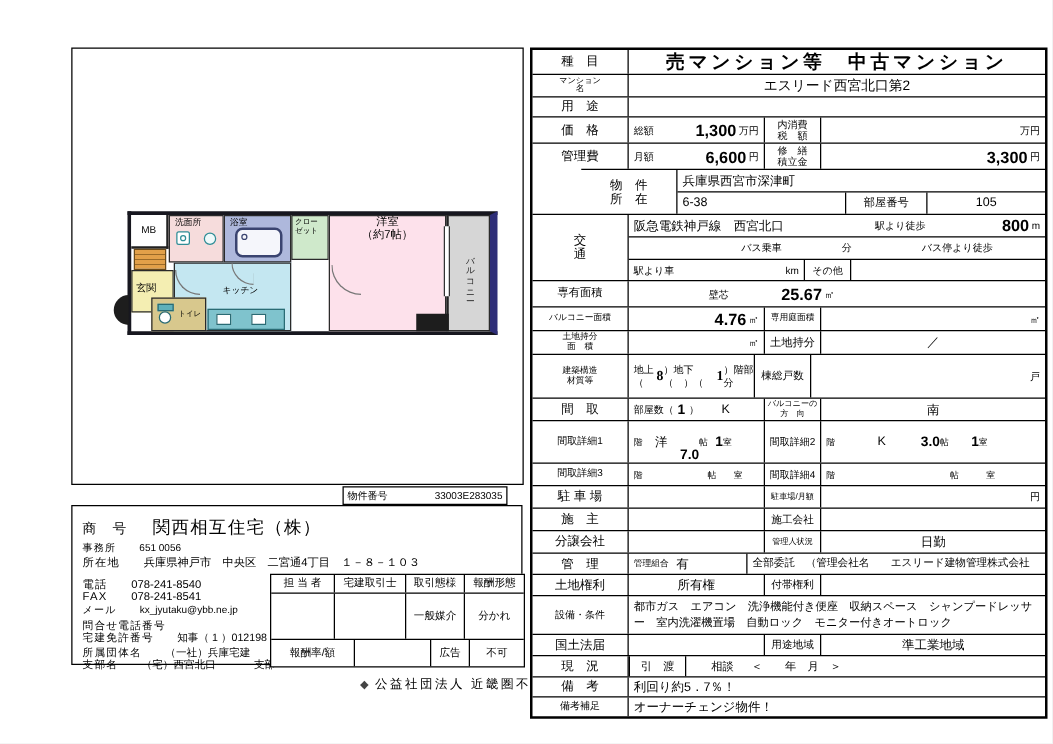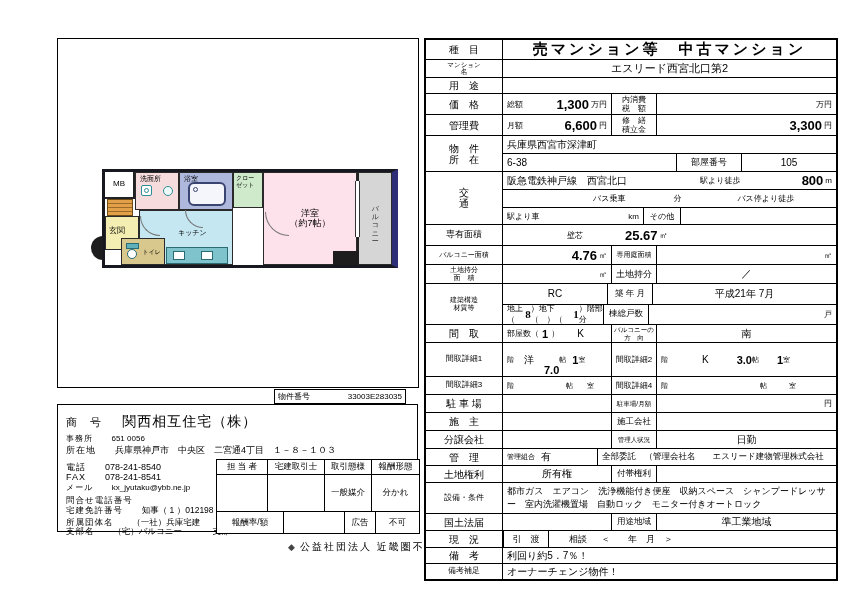--- a/index.html
+++ b/index.html
@@ -16,21 +16,21 @@
       display:flex;align-items:center;justify-content:center;font-size:8px;}
   #steps{left:2px;top:27px;width:26px;height:17px;border:1px solid #6b4a18;
          background:repeating-linear-gradient(180deg,#e2a049 0 3px,#9a6a28 3px 4px);}
   #entrance{left:0;top:44px;width:34px;height:34px;background:#f4eeb2;}
   #entrance .rlabel{left:3px;top:10px;font-size:8px;}
   #washroom{left:30px;top:0;width:44px;height:38px;background:#f6dcdc;}
   #washroom .rlabel{left:4px;top:2px;}
   #bathroom{left:74px;top:0;width:54px;height:38px;background:#aeb8dc;}
   #bathroom .rlabel{left:4px;top:2px;z-index:2;}
   #closet{left:128px;top:0;width:30px;height:36px;background:#cfe9cb;font-size:6px;padding:2px;}
-  #western{left:158px;top:0;width:94px;height:93px;background:#fde1eb;display:flex;align-items:center;justify-content:center;
+  #western{left:158px;top:0;width:94px;height:93px;background:#fde1eb;display:flex;align-items:center;justify-content:flex-start;
            flex-direction:column;font-size:9px;}
   #balcony{left:252px;top:0;width:35px;height:93px;background:#d6d6d6;border-left:2px solid #222;
            display:flex;align-items:center;justify-content:center;}
   #balcony .rlabel{position:static;writing-mode:vertical-rl;font-size:7px;letter-spacing:1px;color:#222;}
   #window-gap{position:absolute;left:250px;top:9px;width:5px;height:56px;background:#fff;
               border-left:1px solid #333;border-right:1px solid #333;z-index:2;}
   #pillar{position:absolute;left:228px;top:79px;width:26px;height:14px;background:#1d1d1d;z-index:3;}
   #toiletroom{left:16px;top:66px;width:44px;height:27px;background:#d8c88d;z-index:2;}
   #toiletroom .rlabel{right:3px;top:10px;font-size:6px;}
   #kitchen{left:34px;top:38px;width:94px;height:55px;background:#c4e7f1;}
@@ -219,21 +219,21 @@
       <span>知事（ 1 ）012198 号</span>
     </div>
     <div class="line" id="c-org">
       <span class="clabel">所属団体名</span>
       <span class="gap"></span>
       <span>（一社）兵庫宅建</span>
     </div>
     <div class="line" id="c-branch">
       <span class="clabel">支部名</span>
       <span class="gap"></span>
-      <span>（宅）バルコニー</span>
+      <span>（宅）西宮北口</span>
       <span class="suffix">支部</span>
     </div>
 
     <div id="agent">
       <div class="arow ahead">
         <div class="acell aw1">担 当 者</div>
         <div class="acell aw2">宅建取引士</div>
         <div class="acell aw3">取引態様</div>
         <div class="acell awf">報酬形態</div>
       </div>
@@ -308,21 +308,21 @@
       <div class="lbl2">
         <span>修　繕</span>
         <span>積立金</span>
       </div>
       <div class="v2">
           <span class="num right">3,300</span>
         <span class="unit">円</span>
         </div>
     </div>
 
-    <div class="row" style="min-height:34px;">
+    <div class="row" style="min-height:34px;margin-left:39px;">
       <div class="lbl">
         <span>物　件</span>
         <span>所　在</span>
       </div>
       <div class="dblcol">
         <div class="dblrow h17">
             <div class="val">兵庫県西宮市深津町</div>
           </div>
         <div class="dblrow h17">
           <div class="val">6-38</div>
@@ -398,25 +398,20 @@
       <div class="lbl2" style="font-size:9px;">土地持分</div>
       <div class="v2 center">／</div>
     </div>
 
     <div class="row" style="min-height:34px;">
       <div class="lbl">
         <span class="s">建築構造</span>
         <span class="s">材質等</span>
       </div>
       <div class="dblcol">
-        <div class="dblrow h17">
-          <div class="val center" style="flex:0 0 96px;">RC</div>
-          <div class="cellbox" style="width:44px;font-size:8.5px;">築 年 月</div>
-          <div class="val center">平成21年 7月</div>
-        </div>
         <div class="dblrow h17">
           <div class="val small" style="flex:0 0 96px;padding-right:0;font-family:Liberation Serif, serif;">
             <span>地上（</span>
             <span class="num-s">8</span>
             <span>）地下（　）（</span>
             <span class="num-s">1</span>
             <span>）階部分</span>
           </div>
           <div class="cellbox" style="width:44px;font-size:8.5px;">棟総戸数</div>
           <div class="val">

